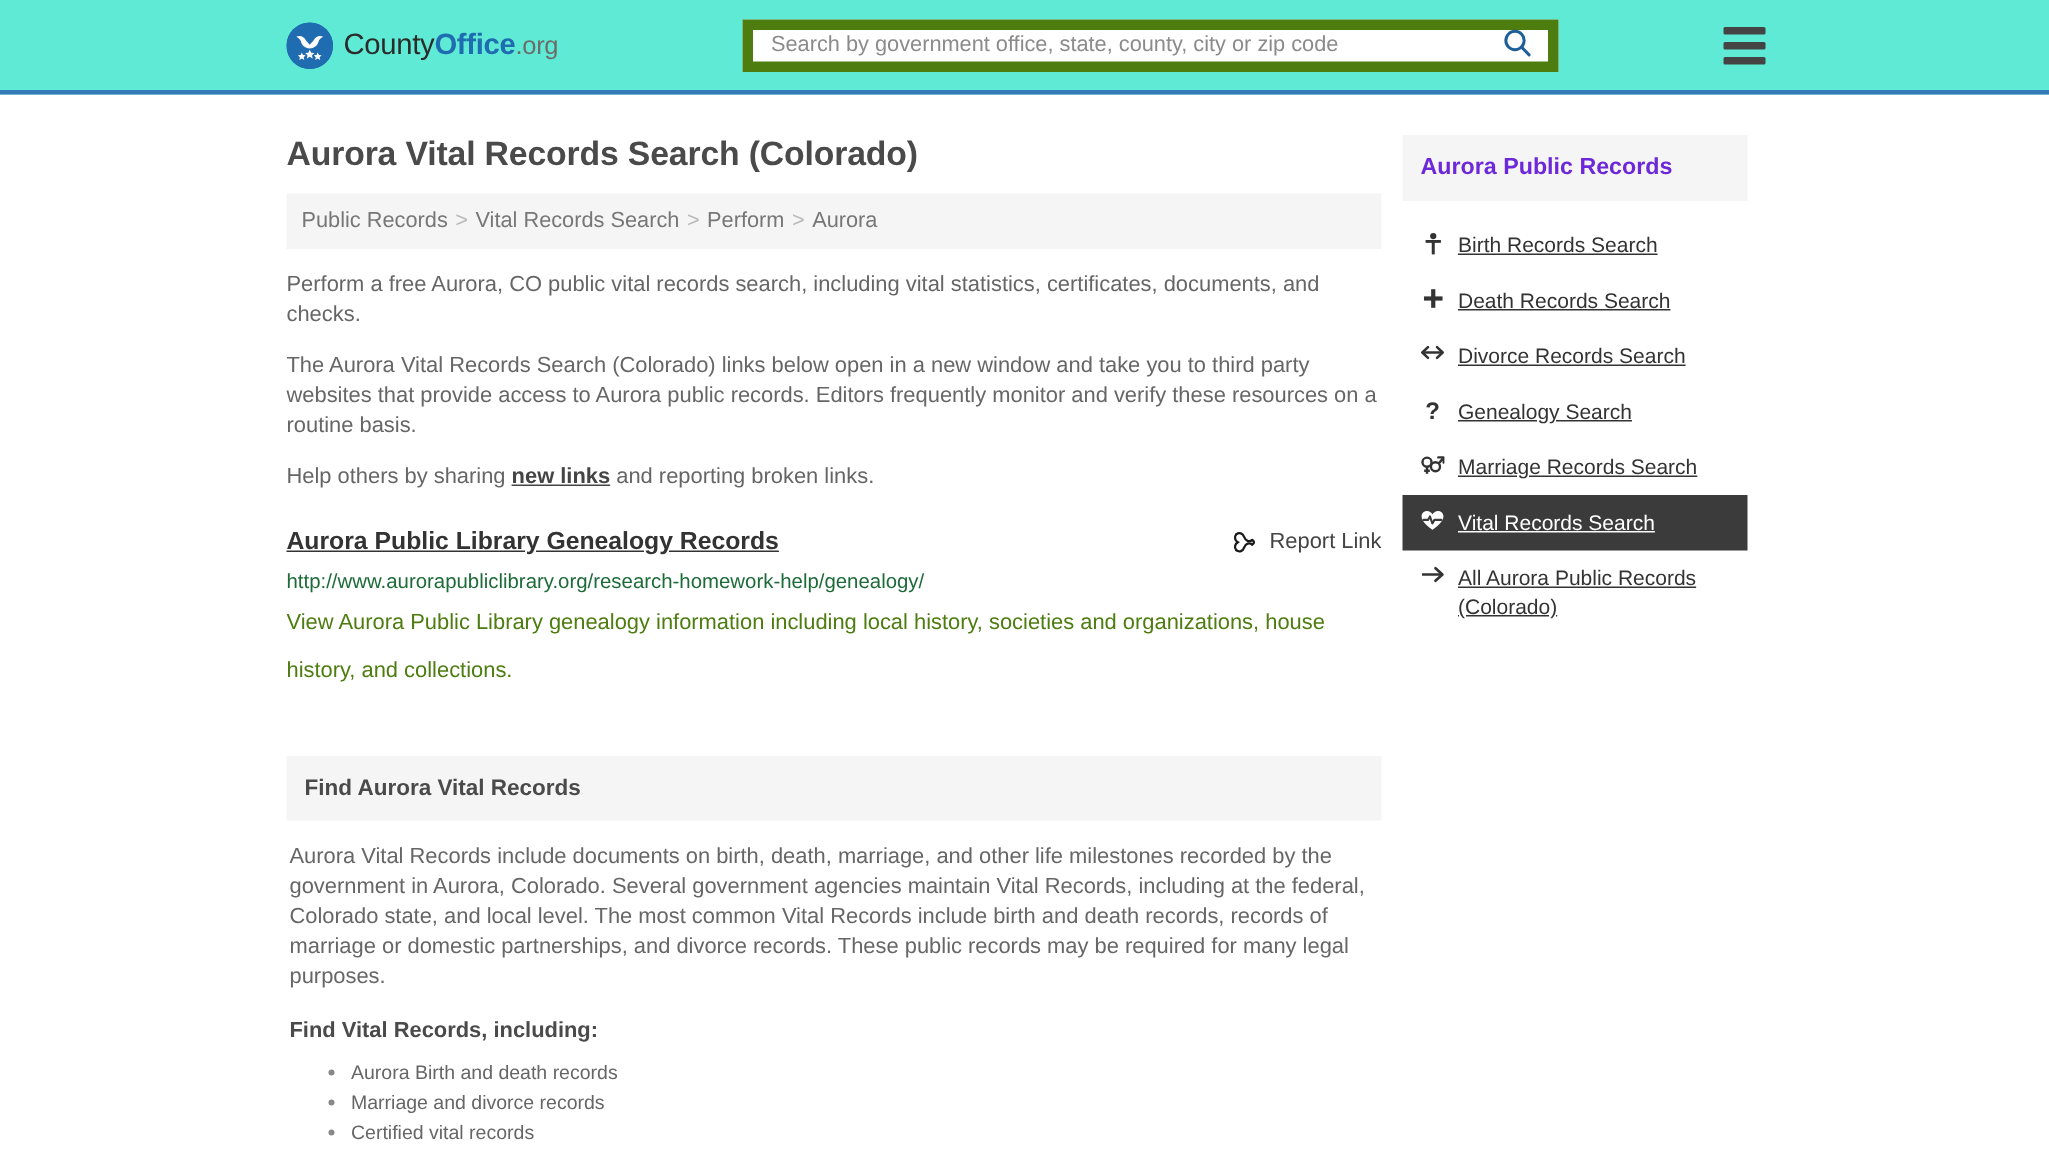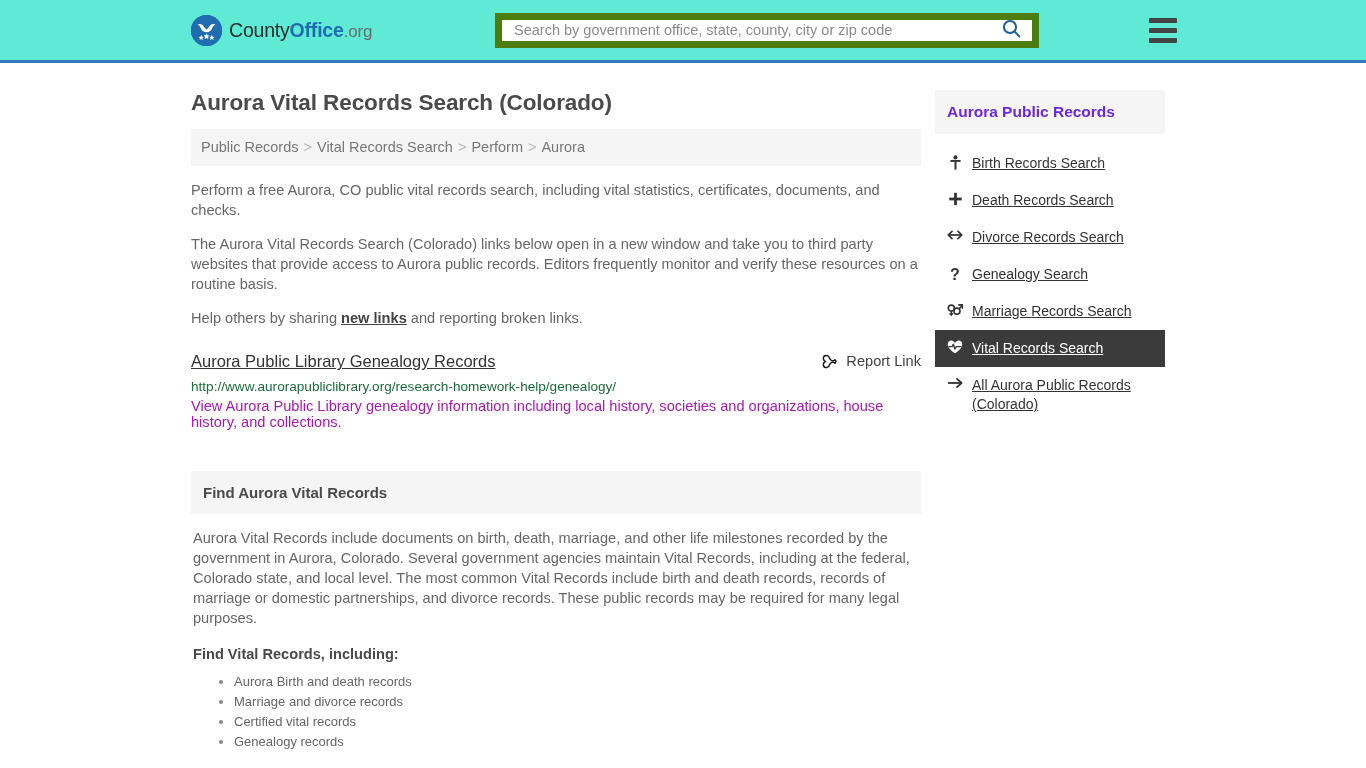--- a/index.html
+++ b/index.html
@@ -138,21 +138,21 @@
     margin-top: 23px;
     position: relative;
   }
   .result-head {
     display: flex;
     align-items: flex-start;
     justify-content: space-between;
   }
   .result-title {
     font-size: 16.5px;
-    font-weight: normal;
+    font-weight: bold;
     color: #333333;
     text-decoration: underline;
     cursor: pointer;
     line-height: 20px;
   }
   .report-link {
     display: flex; align-items: flex-start; gap: 8px;
     font-size: 14.6px; color: #444;
     cursor: pointer;
     white-space: nowrap;
@@ -160,22 +160,22 @@
   }
   .result-url {
     font-size: 13.6px;
     color: #1d6b39;
     margin-top: 6px;
     line-height: 16px;
     cursor: pointer;
   }
   .result-desc {
     font-size: 14.6px;
-    color: #a21caf;
-    line-height: 16px;
+    color: #4d7c0f;
+    line-height: 32px;
     margin-top: 3px;
   }
 
   
   .section-head {
     background: #f5f5f5;
     padding: 13px 12px;
     font-size: 15px;
     font-weight: bold;
     color: #4a4a4a;

